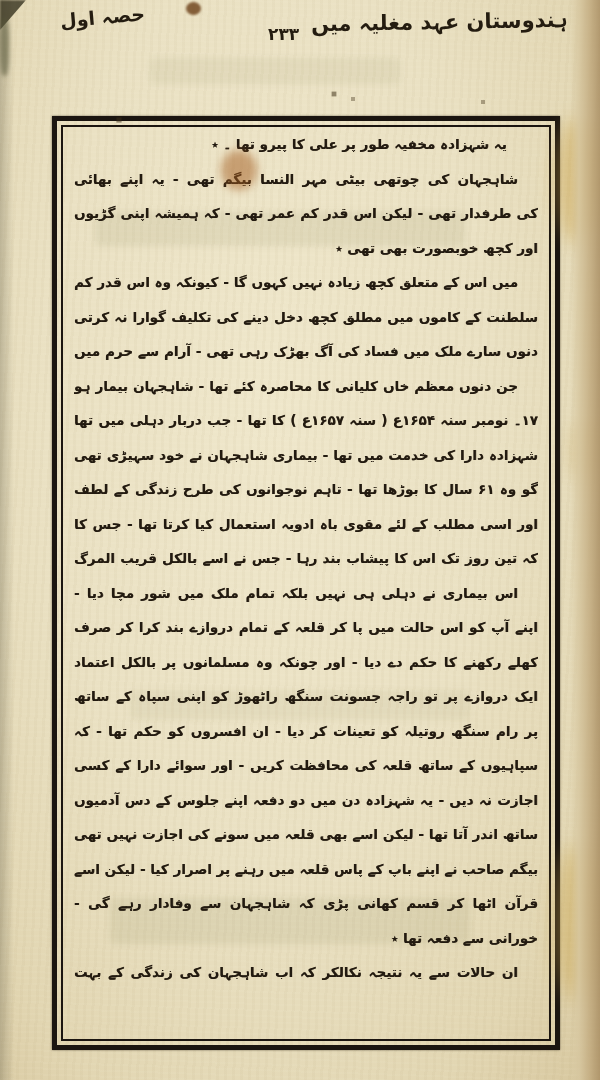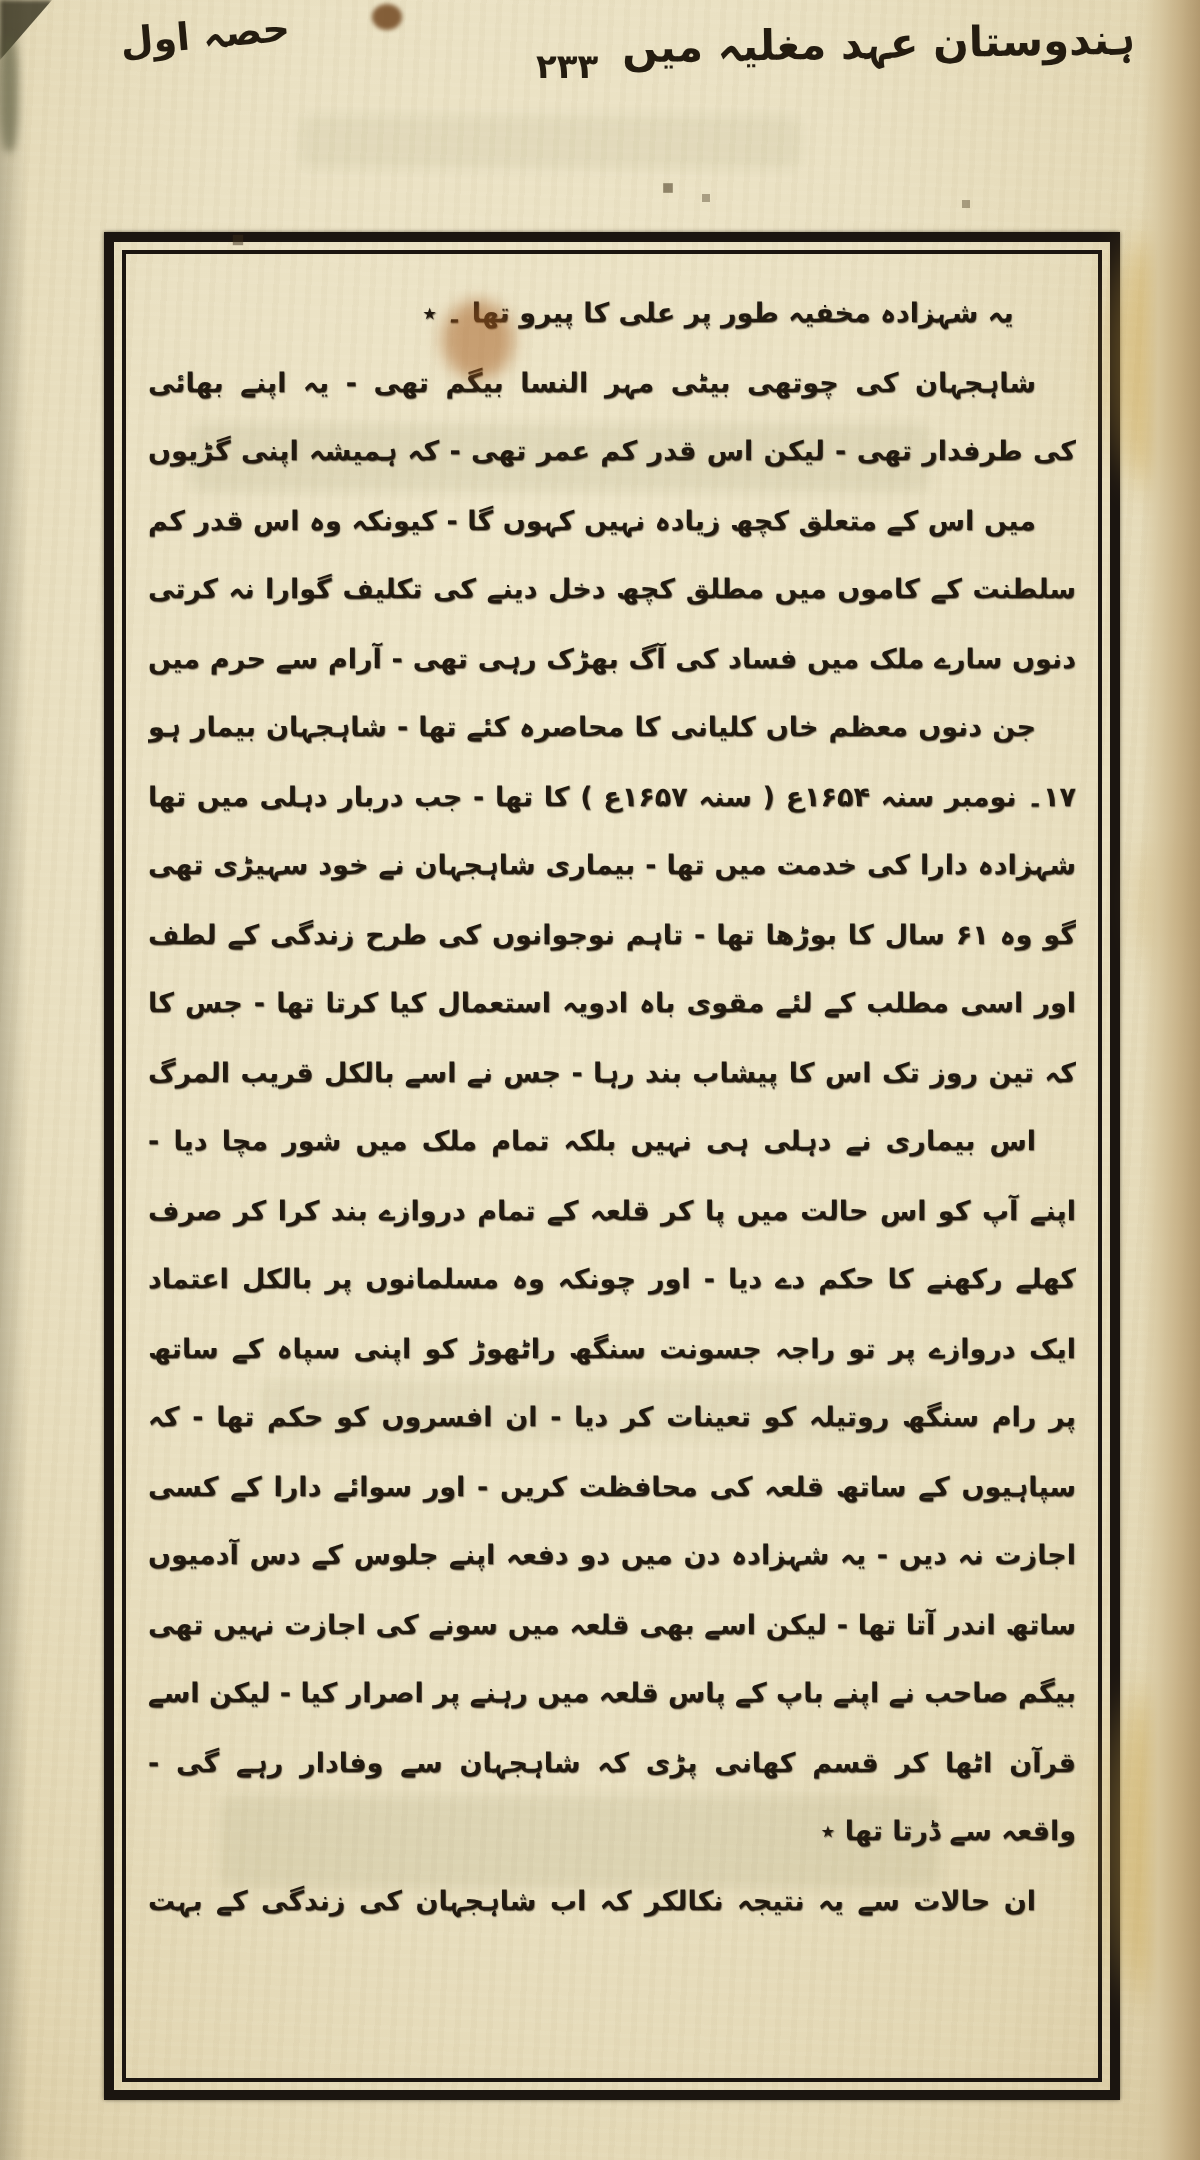--- a/index.html
+++ b/index.html
@@ -52,21 +52,21 @@
         transform:rotate(-5deg);}
   .header-pageno{position:absolute;left:268px;top:24px;font-size:17px;font-weight:bold;letter-spacing:2px;}
   .header-title{position:absolute;right:32px;top:10px;font-size:21px;font-weight:bold;
         transform:rotate(-1deg);}
 
   
   .frame{position:absolute;left:52px;top:116px;width:508px;height:934px;
         border:5px solid #1b1510;box-sizing:border-box;
         box-shadow:0 0 2px rgba(40,30,15,.6);}
   .frame-inner{position:absolute;inset:4px;border:2px solid #1b1510;box-sizing:border-box;
-        padding:13px 11px 0 11px;}
+        padding:0 11px 0 11px;}
 
   
   .line{direction:rtl;unicode-bidi:plaintext;font-weight:bold;font-size:13.5px;
         line-height:34.5px;height:34.5px;overflow:hidden;
         text-align:justify;text-align-last:justify;
         color:#221a10;text-shadow:0.3px 0.4px 0.6px rgba(35,22,8,.65);}
   .line.indent{padding-right:20px;}
   .line.short{text-align:right;text-align-last:right;}
   .line.heading{text-align:center;text-align-last:center;padding-left:106px;}
 </style>
@@ -86,40 +86,41 @@
     <div class="header-section">حصہ اول</div>
     <div class="header-pageno">۲۳۳</div>
     <div class="header-title">ہندوستان عہد مغلیہ میں</div>
   </div>
 
   <div class="frame">
     <div class="frame-inner">
       <div class="line heading">یہ شہزادہ مخفیہ طور پر علی کا پیرو تھا ۔ ٭</div>
       <div class="line indent">شاہجہان کی چوتھی بیٹی مہر النسا بیگم تھی - یہ اپنے بھائی سلطان مراد بخش</div>
       <div class="line">کی طرفدار تھی - لیکن اس قدر کم عمر تھی - کہ ہمیشہ اپنی گڑیوں سے ہی کھیلتی رہتی تھی</div>
+      <div class="line short">اور کچھ خوبصورت بھی تھی ٭</div>
       <div class="line indent">میں اس کے متعلق کچھ زیادہ نہیں کہوں گا - کیونکہ وہ اس قدر کم عمر تھی - کہ</div>
       <div class="line">سلطنت کے کاموں میں مطلق کچھ دخل دینے کی تکلیف گوارا نہ کرتی تھی - اور جن</div>
       <div class="line">دنوں سارے ملک میں فساد کی آگ بھڑک رہی تھی - آرام سے حرم میں مسکن گزیں تھی ٭</div>
       <div class="line indent">جن دنوں معظم خاں کلیانی کا محاصرہ کئے تھا - شاہجہان بیمار ہو گیا - یہ واقعہ</div>
       <div class="line">۱۷۔ نومبر سنہ ۱۶۵۴ع ( سنہ ۱۶۵۷ع ) کا تھا - جب دربار دہلی میں تھا - میں ان دنوں</div>
       <div class="line">شہزادہ دارا کی خدمت میں تھا - بیماری شاہجہان نے خود سہیڑی تھی - کیونکہ</div>
       <div class="line">گو وہ ۶۱ سال کا بوڑھا تھا - تاہم نوجوانوں کی طرح زندگی کے لطف اڑانا چاہتا تھا</div>
       <div class="line">اور اسی مطلب کے لئے مقوی باہ ادویہ استعمال کیا کرتا تھا - جس کا نتیجہ یہ ہوا</div>
       <div class="line">کہ تین روز تک اس کا پیشاب بند رہا - جس نے اسے بالکل قریب المرگ کر دیا ۔</div>
       <div class="line indent">اس بیماری نے دہلی ہی نہیں بلکہ تمام ملک میں شور مچا دیا - ادھر بادشاہ نے</div>
       <div class="line">اپنے آپ کو اس حالت میں پا کر قلعہ کے تمام دروازے بند کرا کر صرف دو پھاٹک</div>
       <div class="line">کھلے رکھنے کا حکم دے دیا - اور چونکہ وہ مسلمانوں پر بالکل اعتماد نہیں کرتا تھا - اس لئے</div>
       <div class="line">ایک دروازے پر تو راجہ جسونت سنگھ راٹھوڑ کو اپنی سپاہ کے ساتھ اور دوسرے</div>
       <div class="line">پر رام سنگھ روتیلہ کو تعینات کر دیا - ان افسروں کو حکم تھا - کہ تیس ہزار راجپوت</div>
       <div class="line">سپاہیوں کے ساتھ قلعہ کی محافظت کریں - اور سوائے دارا کے کسی کو آنے کی</div>
       <div class="line">اجازت نہ دیں - یہ شہزادہ دن میں دو دفعہ اپنے جلوس کے دس آدمیوں کے</div>
       <div class="line">ساتھ اندر آتا تھا - لیکن اسے بھی قلعہ میں سونے کی اجازت نہیں تھی - صرف</div>
       <div class="line">بیگم صاحب نے اپنے باپ کے پاس قلعہ میں رہنے پر اصرار کیا - لیکن اسے بھی</div>
       <div class="line">قرآن اٹھا کر قسم کھانی پڑی کہ شاہجہان سے وفادار رہے گی - کیونکہ وہ زہر</div>
-      <div class="line short">واقعہ سے ڈرتا تھا ٭</div>
+      <div class="line short">خورانی سے دفعہ تھا ٭</div>
       <div class="line indent">ان حالات سے یہ نتیجہ نکالکر کہ اب شاہجہان کی زندگی کے بہت تھوڑے</div>
     </div>
   </div>
 
   <div class="stain stain-top-dot"></div>
   <div class="stain stain-frame-top"></div>
   <div class="stain stain-right-1"></div>
   <div class="stain stain-right-2"></div>
   <div class="stain stain-right-3"></div>
   <div class="speck-group"></div>

